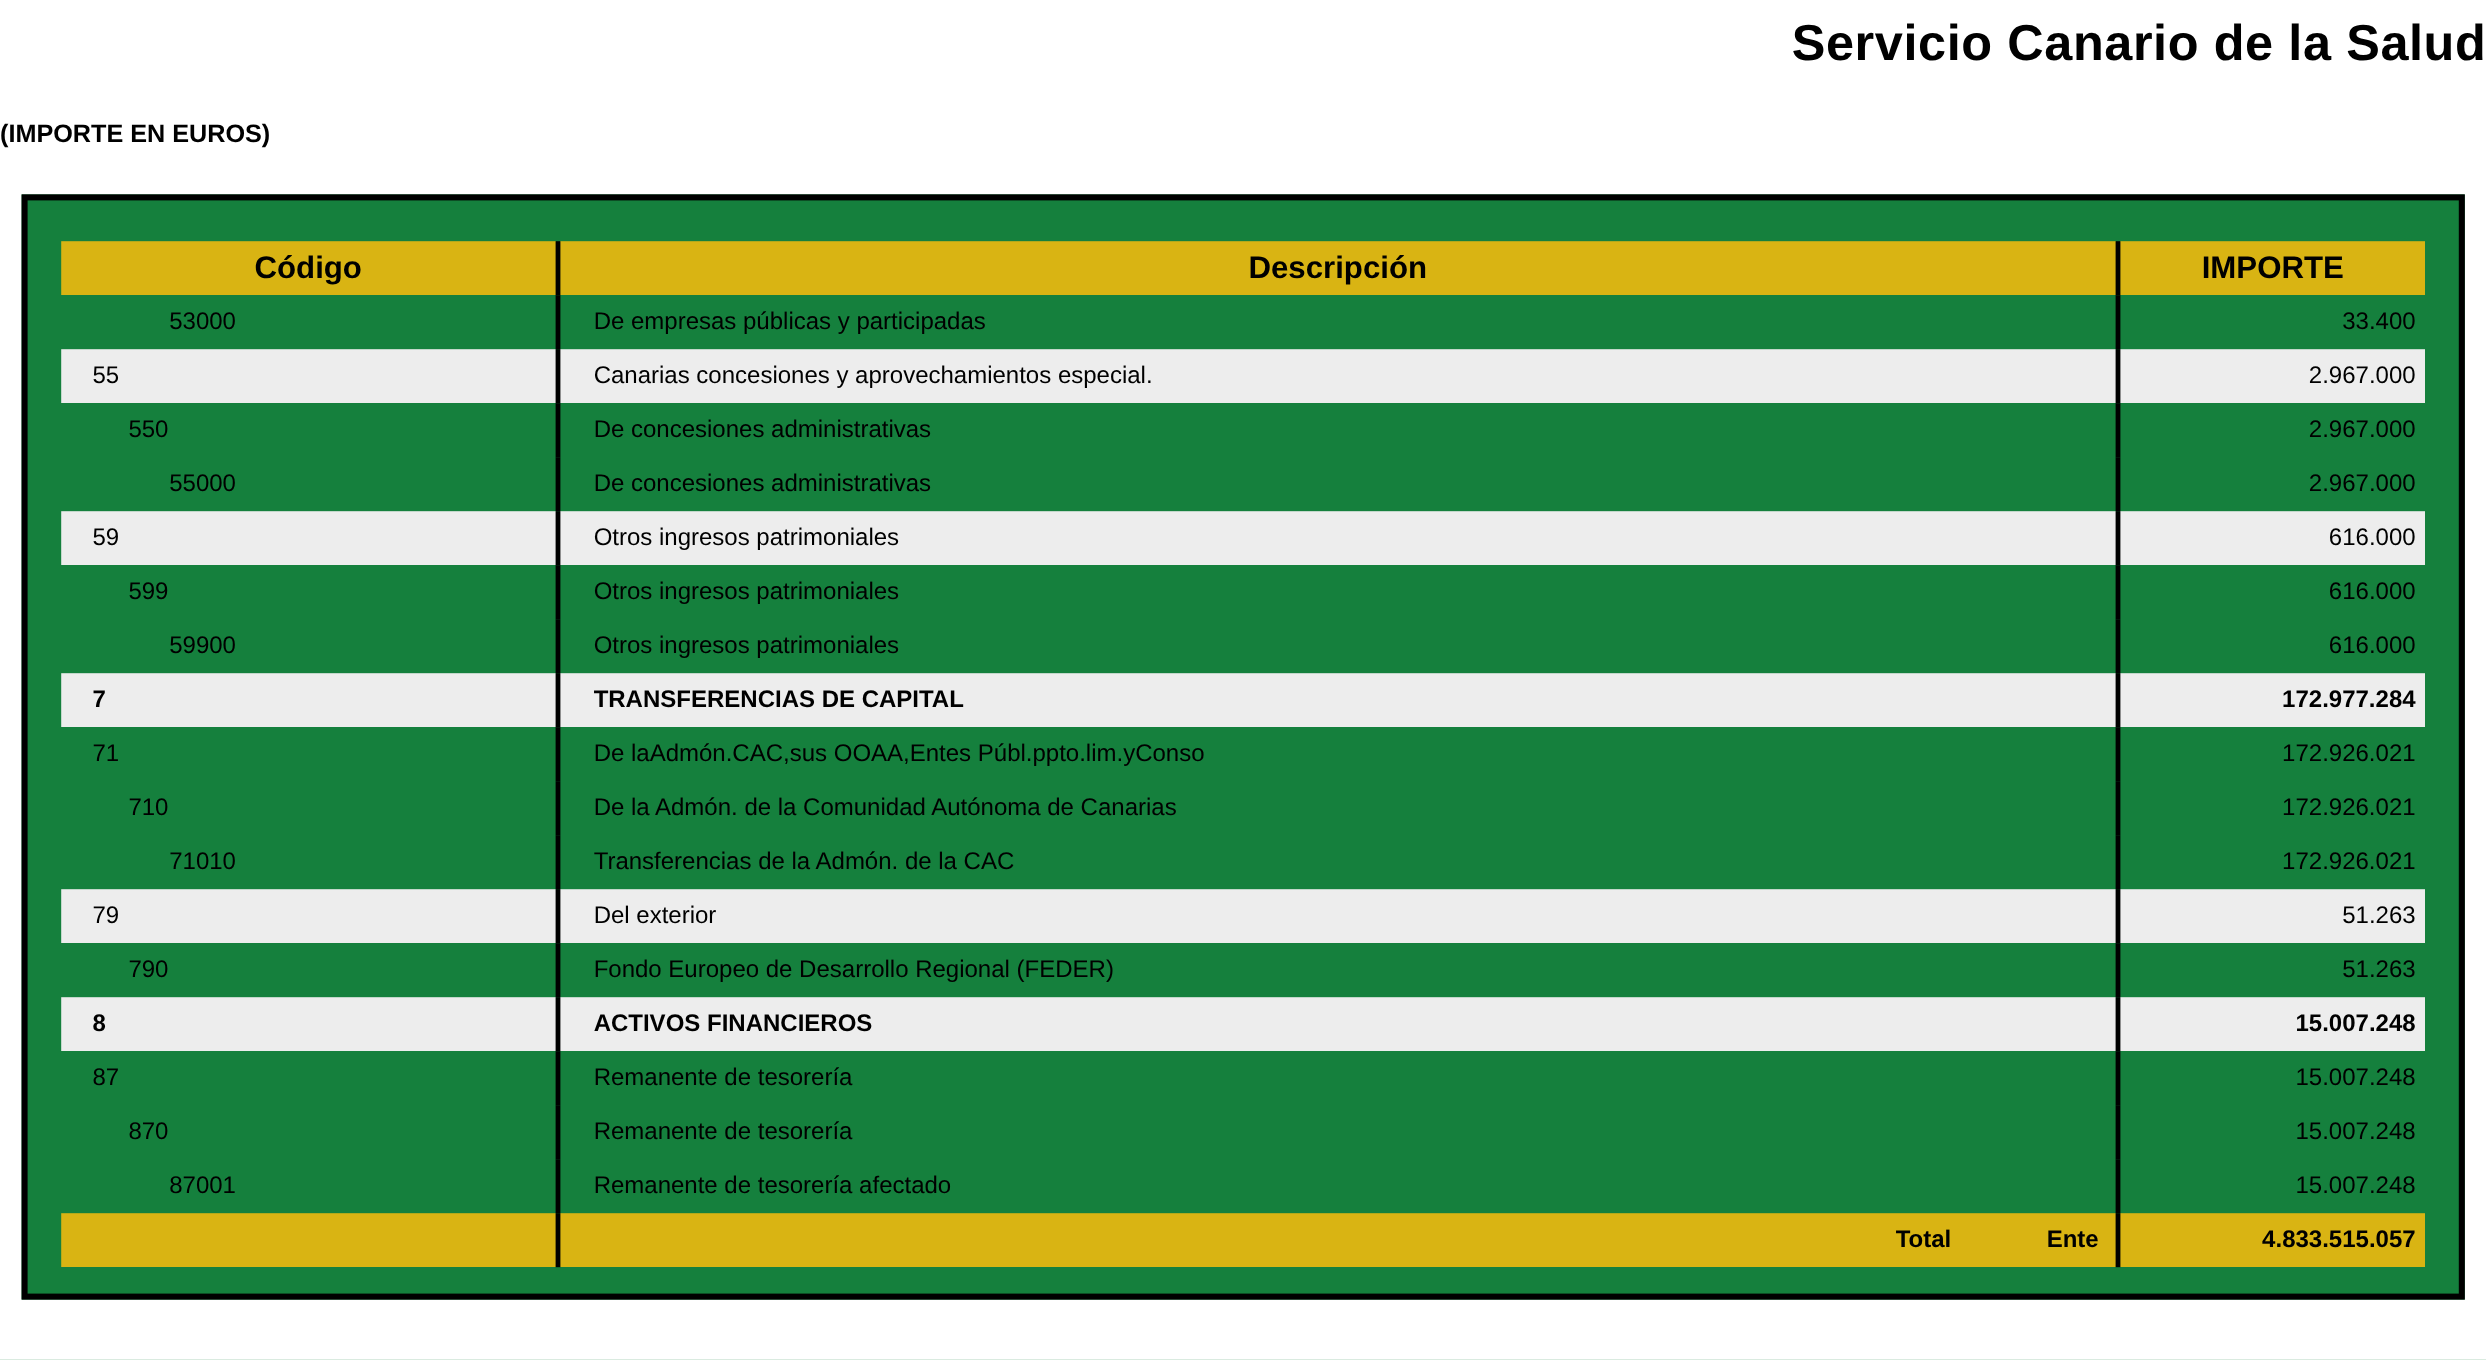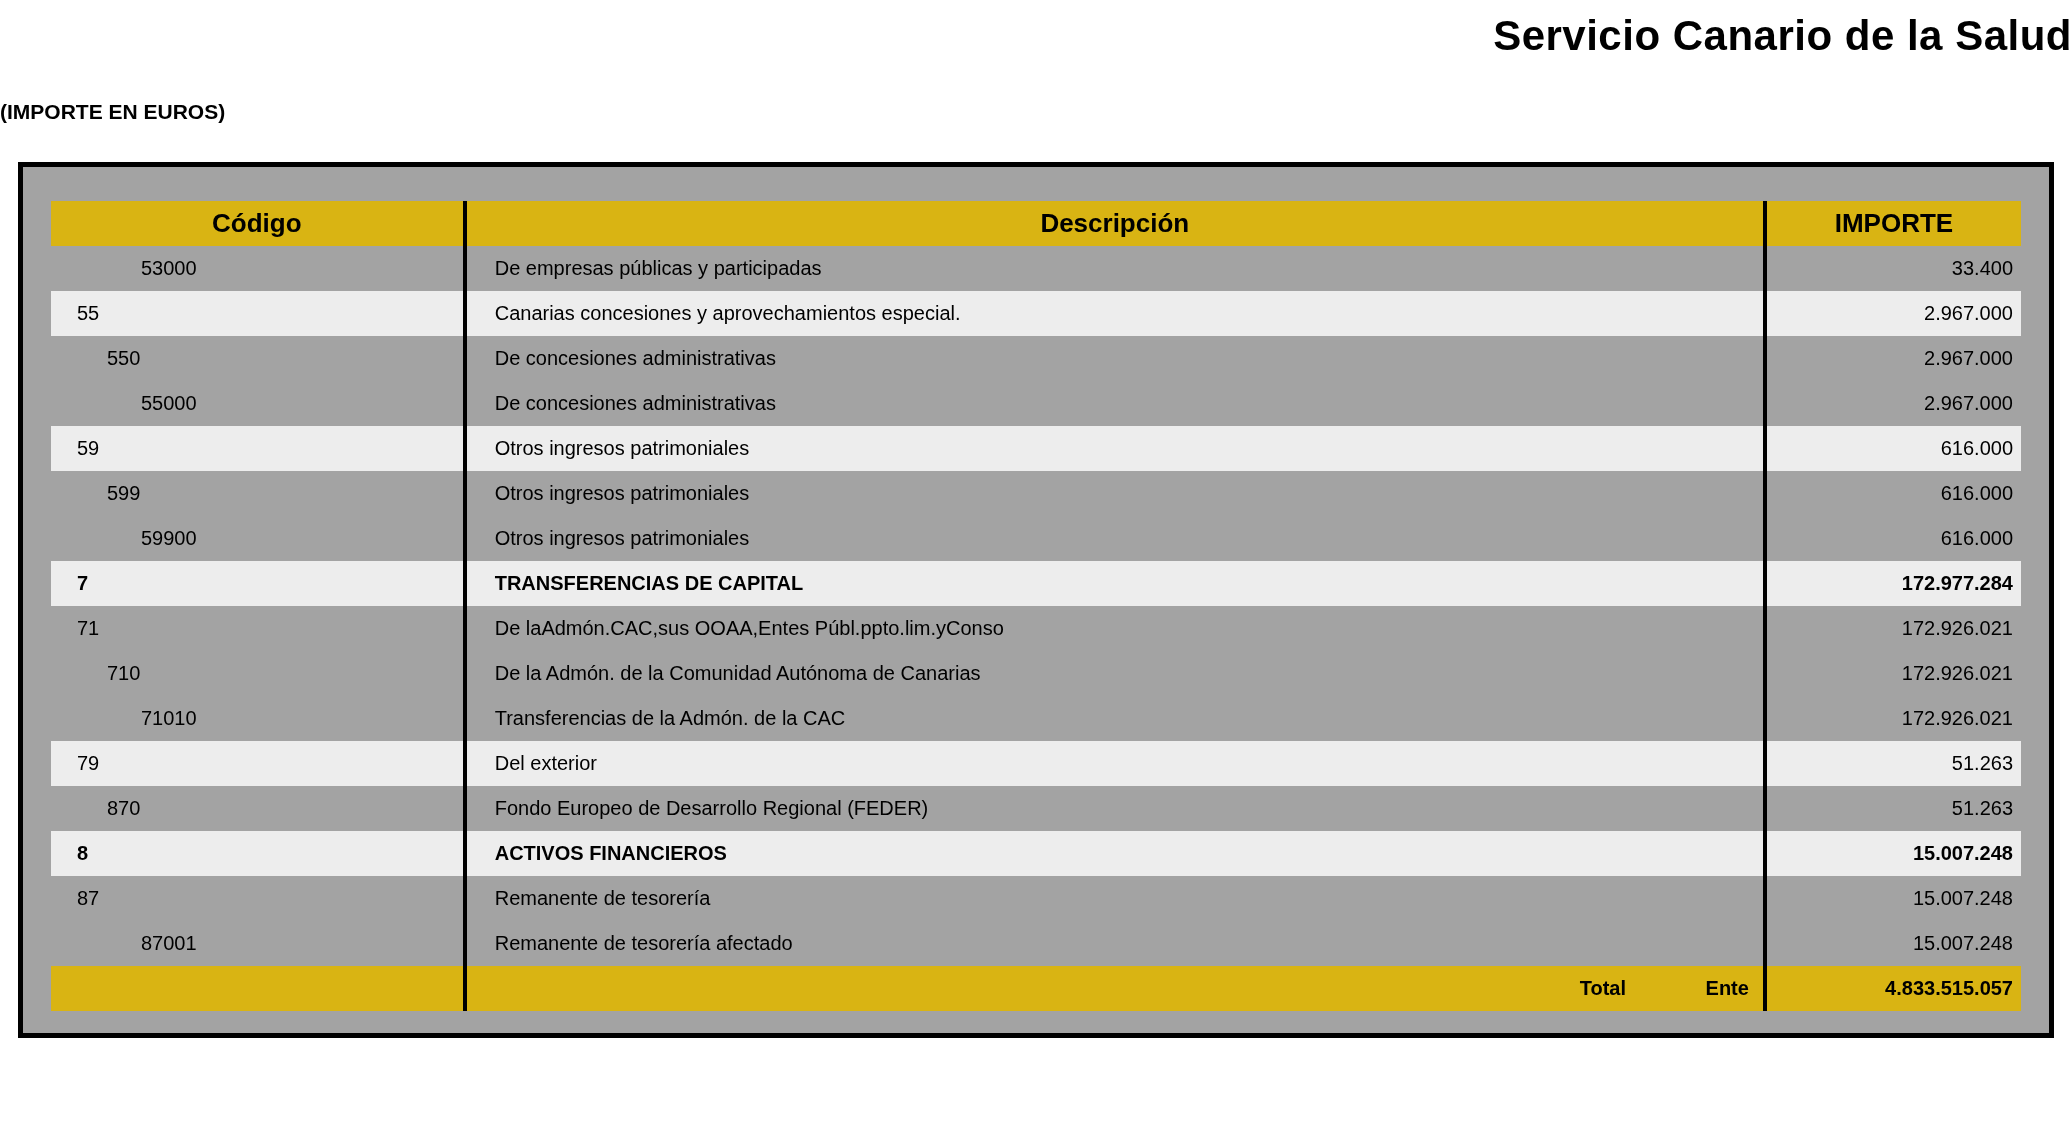--- a/index.html
+++ b/index.html
@@ -22,21 +22,21 @@
     font-size:21px;
     font-weight:700;
     margin-top:40px;
     padding-right:24px;
   }
 
   .table-frame{
     margin:38px 18px 0 18px;
     border:5px solid var(--line);
     padding:34px 28px 22px 28px;
-    background:#a3a3a3;
+    background:#15803d;
   }
 
   table{
     width:100%;
     border-collapse:collapse;
     table-layout:fixed;
   }
   th,td{
     height:45px;
     font-size:20px;
@@ -144,31 +144,36 @@
             <td class="codigo-cell lvl2">71010</td>
             <td class="desc-cell sep">Transferencias de la Admón. de la CAC</td>
             <td class="importe-cell sep">172.926.021</td>
           </tr>
           <tr class="shaded">
             <td class="codigo-cell lvl0">79</td>
             <td class="desc-cell sep">Del exterior</td>
             <td class="importe-cell sep">51.263</td>
           </tr>
           <tr>
-            <td class="codigo-cell lvl1">870</td>
+            <td class="codigo-cell lvl1">790</td>
             <td class="desc-cell sep">Fondo Europeo de Desarrollo Regional (FEDER)</td>
             <td class="importe-cell sep">51.263</td>
           </tr>
           <tr class="shaded bold">
             <td class="codigo-cell lvl0">8</td>
             <td class="desc-cell sep">ACTIVOS FINANCIEROS</td>
             <td class="importe-cell sep">15.007.248</td>
           </tr>
           <tr>
             <td class="codigo-cell lvl0">87</td>
+            <td class="desc-cell sep">Remanente de tesorería</td>
+            <td class="importe-cell sep">15.007.248</td>
+          </tr>
+          <tr>
+            <td class="codigo-cell lvl1">870</td>
             <td class="desc-cell sep">Remanente de tesorería</td>
             <td class="importe-cell sep">15.007.248</td>
           </tr>
           <tr>
             <td class="codigo-cell lvl2">87001</td>
             <td class="desc-cell sep">Remanente de tesorería afectado</td>
             <td class="importe-cell sep">15.007.248</td>
           </tr>
         </tbody>
       <tfoot>

